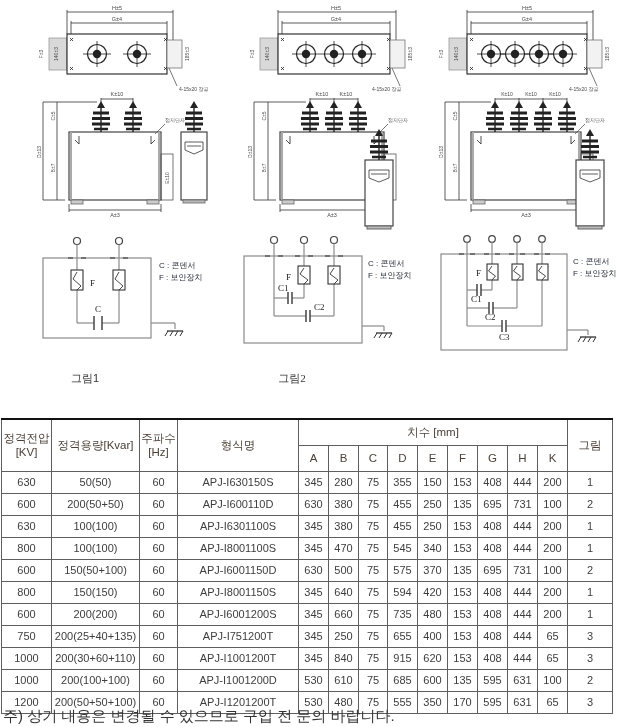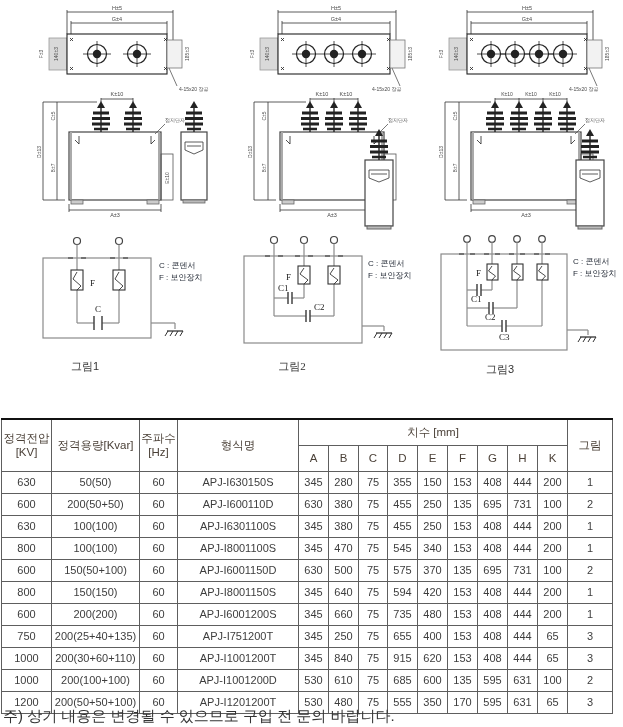--- a/index.html
+++ b/index.html
@@ -4,21 +4,21 @@
 <style>
   html,body{margin:0;padding:0;background:#fff;}
   .page{position:relative;width:623px;height:727px;background:#fff;overflow:hidden;
         font-family:"Liberation Sans","DejaVu Sans",sans-serif;color:#333;}
   .abs{position:absolute;}
   svg text{font-family:"Liberation Sans","DejaVu Sans",sans-serif;}
   .dim{font-size:5.5px;fill:#4a4a4a;}
   .dimt{font-size:5px;fill:#4a4a4a;}
   .clabel{font-size:9px;fill:#222;font-family:"Liberation Serif","DejaVu Serif",serif;}
   .legend{font-size:8px;fill:#1d2430;}
-  .circ-caption{text-align:center;font-size:11px;color:#333;margin-top:2px;}
+  .circ-caption{text-align:center;font-size:11px;color:#333;margin-top:14px;}
   table.spec{border-collapse:collapse;table-layout:fixed;width:531px;
              border-top:2.5px solid #111;border-bottom:1.5px solid #444;}
   table.spec td{border:1px solid #5e5e5e;text-align:center;vertical-align:middle;
                 font-size:11px;color:#3d3d3d;padding:0;height:21px;overflow:hidden;
                 white-space:pre-line;line-height:1.15;}
   table.spec tr.hdr td{color:#4b4138;font-size:11.5px;height:25px;}
   .footnote{font-size:15px;color:#333;}
 </style>
 </head>
 <body>
@@ -381,21 +381,20 @@
       </g>
       <path d="M67,38 l-3.5,5 7,5 -3.5,4 M92,38 l-3.5,5 7,5 -3.5,4 M117,38 l-3.5,5 7,5 -3.5,4" stroke="#333" fill="none" stroke-width="0.9"></path>
       <use href="#earth" x="163" y="109"></use>
       <text class="clabel" x="51" y="48">F</text>
       <text class="clabel" x="46" y="74">C1</text>
       <text class="clabel" x="60" y="92">C2</text>
       <text class="clabel" x="74" y="112">C3</text>
       <text class="legend" x="148" y="36">C : 콘덴서</text>
       <text class="legend" x="148" y="48">F : 보안장치</text>
     </svg>
-    <div class="circ-caption" style="width:150px;">그림3</div>
   </div>
 
   <div class="abs" style="left:1px;top:418px;">
     <table class="spec">
       <colgroup>
         <col style="width:50px">
           <col style="width:88px">
           <col style="width:38px">
           <col style="width:121px">
         <col style="width:30px">

